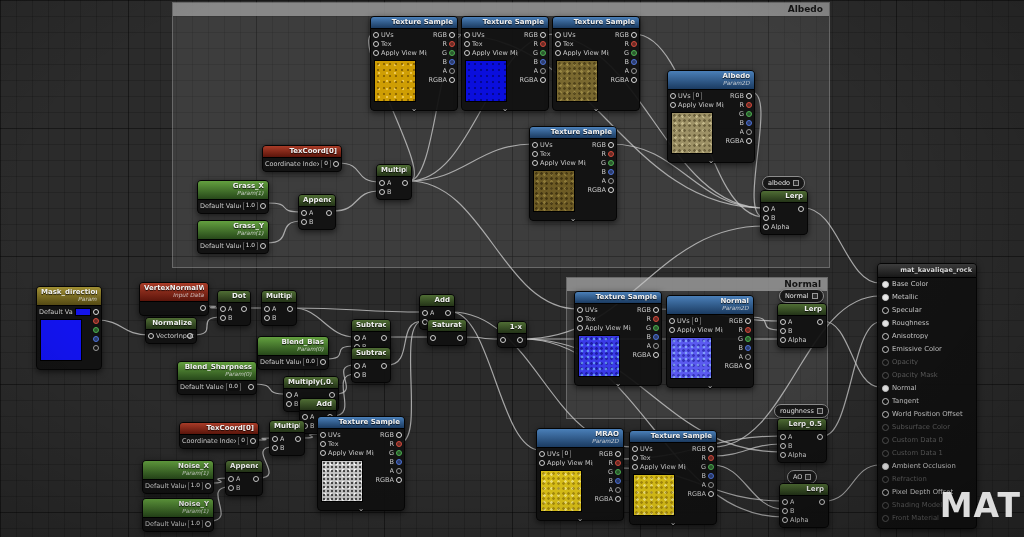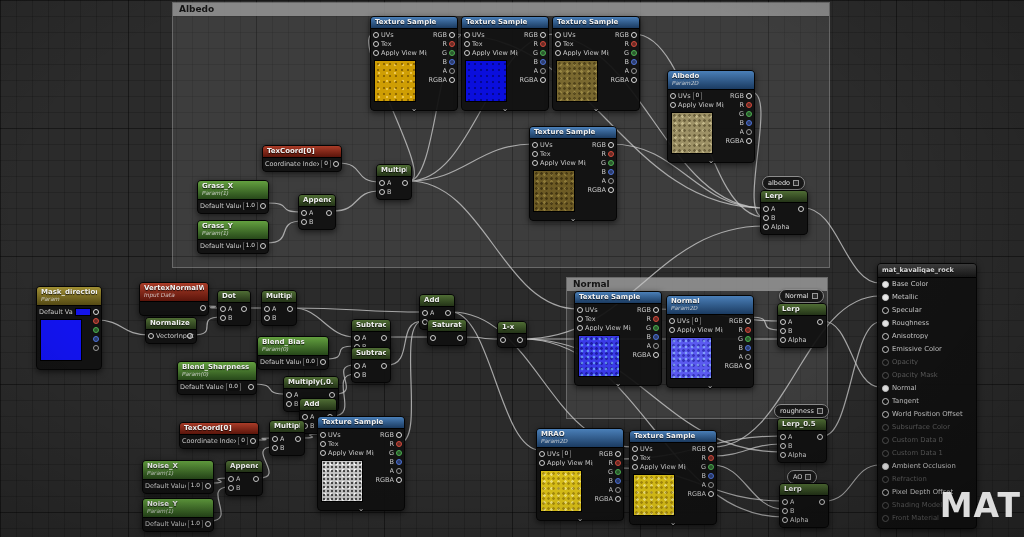--- a/index.html
+++ b/index.html
@@ -3,21 +3,21 @@
 <meta charset="utf-8">
 <style>
 *{margin:0;padding:0;box-sizing:border-box;}
 html,body{background:#1e1e1e;font-family:"DejaVu Sans",sans-serif;}
 #canvas{position:relative;width:1024px;height:537px;overflow:hidden;background-color:#2b2b2b;
  background-image:
   linear-gradient(rgba(0,0,0,.16) 1px,transparent 1px),
   linear-gradient(90deg,rgba(0,0,0,.16) 1px,transparent 1px),
   linear-gradient(rgba(0,0,0,.32) 1px,transparent 1px),
   linear-gradient(90deg,rgba(0,0,0,.32) 1px,transparent 1px);
- background-size:16px 16px,16px 16px,128px 128px,128px 128px;}
+ background-size:16px 16px,16px 16px,128px 128px,128px 128px;text-align:right;}
 #canvas::after{content:'';position:absolute;inset:0;z-index:40;pointer-events:none;
  background:radial-gradient(ellipse at 45% 40%, transparent 55%, rgba(0,0,0,.28) 100%);}
 .comment{position:absolute;background:rgba(185,185,185,.13);border:1px solid rgba(190,190,190,.35);z-index:1;}
 .comment-title{height:13px;background:rgba(152,152,152,.82);color:#141414;font-size:9px;font-weight:bold;padding:0 6px;line-height:13px;white-space:nowrap;overflow:hidden;}
 .wires{position:absolute;left:0;top:0;z-index:2;pointer-events:none;}
 .wires path{fill:none;stroke:#c9c9c9;stroke-width:1.2px;opacity:.78;}
 .node{position:absolute;z-index:3;background:rgba(17,17,17,.94);border:1px solid #050505;border-radius:4px;box-shadow:0 2px 6px rgba(0,0,0,.6);color:#c9c9c9;font-size:6.5px;line-height:1;}
 .nhead{padding:2px 4px 2px;border-radius:3px 3px 0 0;border-bottom:1px solid #000;}
 .ntitle{font-size:7px;font-weight:bold;color:#f2f2f2;text-shadow:0 1px 1px rgba(0,0,0,.8);white-space:nowrap;overflow:hidden;}
 .nsub{font-size:5.8px;font-style:italic;color:#e0e0e0;opacity:.8;white-space:nowrap;overflow:hidden;margin-top:1px;}

